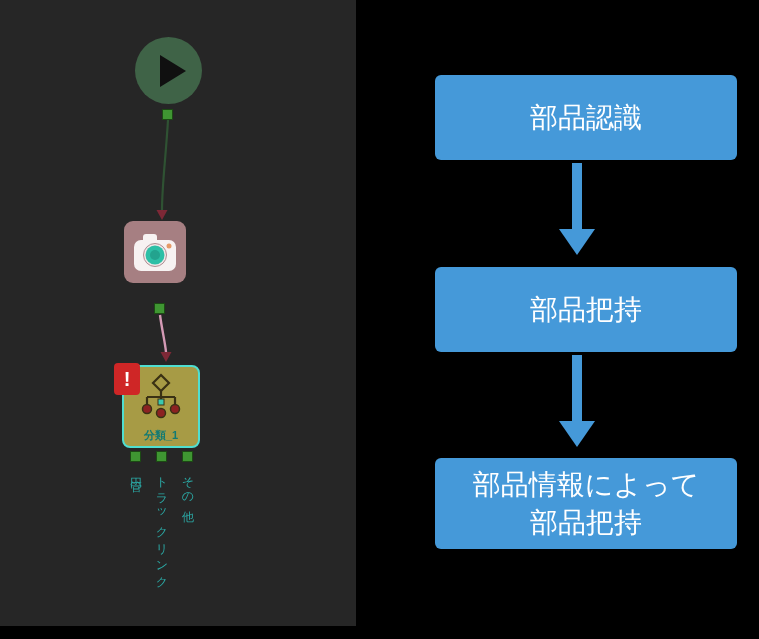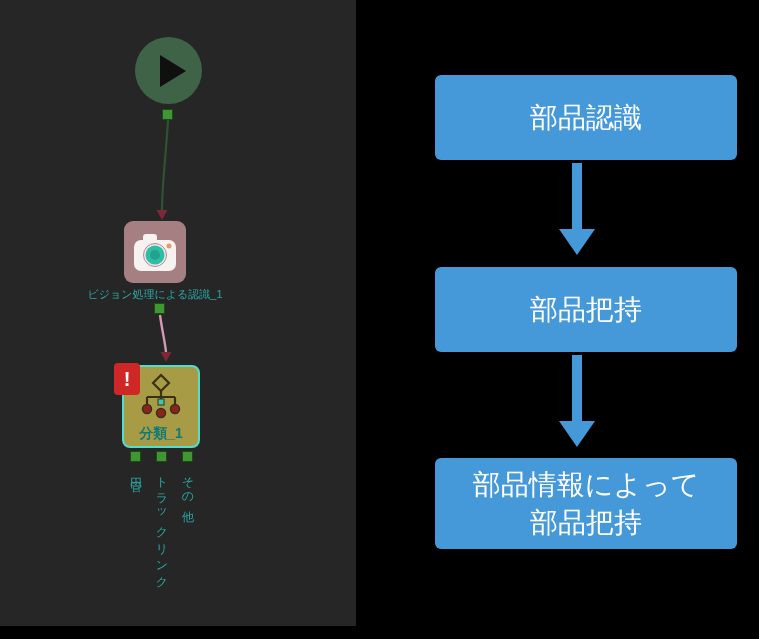--- a/index.html
+++ b/index.html
@@ -61,21 +61,21 @@
     border-radius:8px;
     background:var(--node-olive, #a79b45);
     border:2px solid #4fded0;
   }
   #classify-node .icon-wrap {
     position:absolute; left:0; top:6px; width:100%;
     display:flex; justify-content:center;
   }
   #classify-label {
     position:absolute; bottom:3px; left:0; width:100%;
-    text-align:center; font-size:14px;
+    text-align:center; font-size:11px;
     color:#117a74; font-weight:bold;
   }
   #error-badge {
     position:absolute; left:-10px; top:-4px;
     width:26px; height:32px;
     background:var(--badge-red, #cf2626);
     border-radius:4px;
     color:#fff; font-weight:bold; font-size:20px;
     display:flex; align-items:center; justify-content:center;
   }
@@ -133,21 +133,20 @@
   <div class="abs" id="vision-node">
     <svg width="62" height="62" viewBox="0 0 62 62">
       <rect x="10" y="19" width="42" height="31" rx="7" fill="#f7f2f2"></rect>
       <rect x="19" y="13" width="14" height="10" rx="3" fill="#f7f2f2"></rect>
       <circle cx="31" cy="34" r="11.5" fill="#efe7e7" stroke="#b08d92" stroke-width="1"></circle>
       <circle cx="31" cy="34" r="9.5" fill="#2dbfa6"></circle>
       <circle cx="31" cy="34" r="5" fill="#23a38e"></circle>
       <circle cx="45" cy="25" r="2.5" fill="#e59a67"></circle>
     </svg>
   </div>
-  <div class="abs node-label" id="vision-label">ビジョン処理による認識_1</div>
   <div class="abs port" id="port-vision"></div>
 
   <div class="abs" id="classify-node">
     <div id="error-badge">!</div>
     <div class="icon-wrap">
       <svg width="52" height="48" viewBox="0 0 52 48">
         <g stroke="#3a3114" stroke-width="2.2" fill="none">
           <path d="M26,18 V24 M12,24 H40 M12,24 V31 M40,24 V31 M26,24 V31"></path>
         </g>
         <polygon points="26,2 34,10 26,18 18,10" fill="none" stroke="#3a3114" stroke-width="2.2"></polygon>

